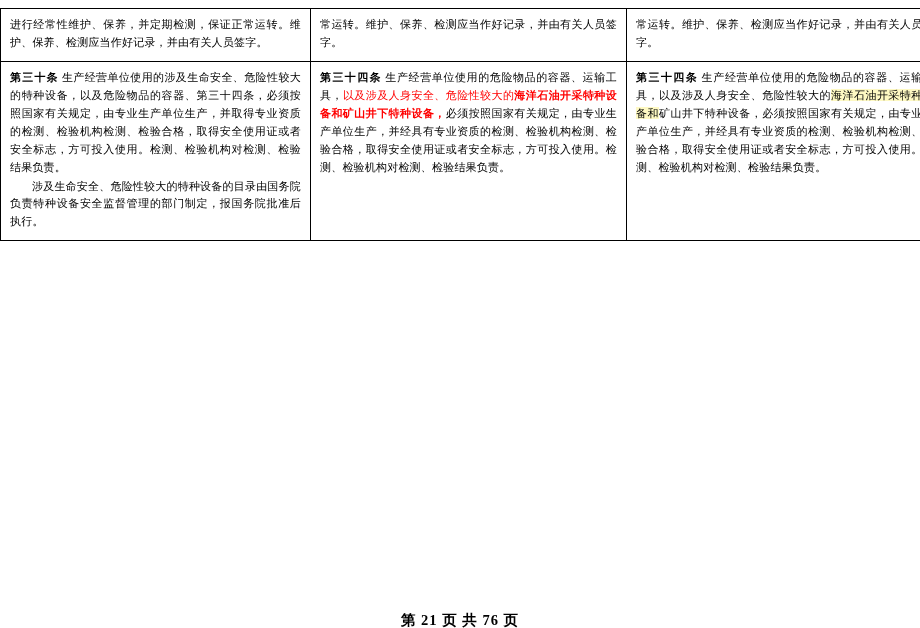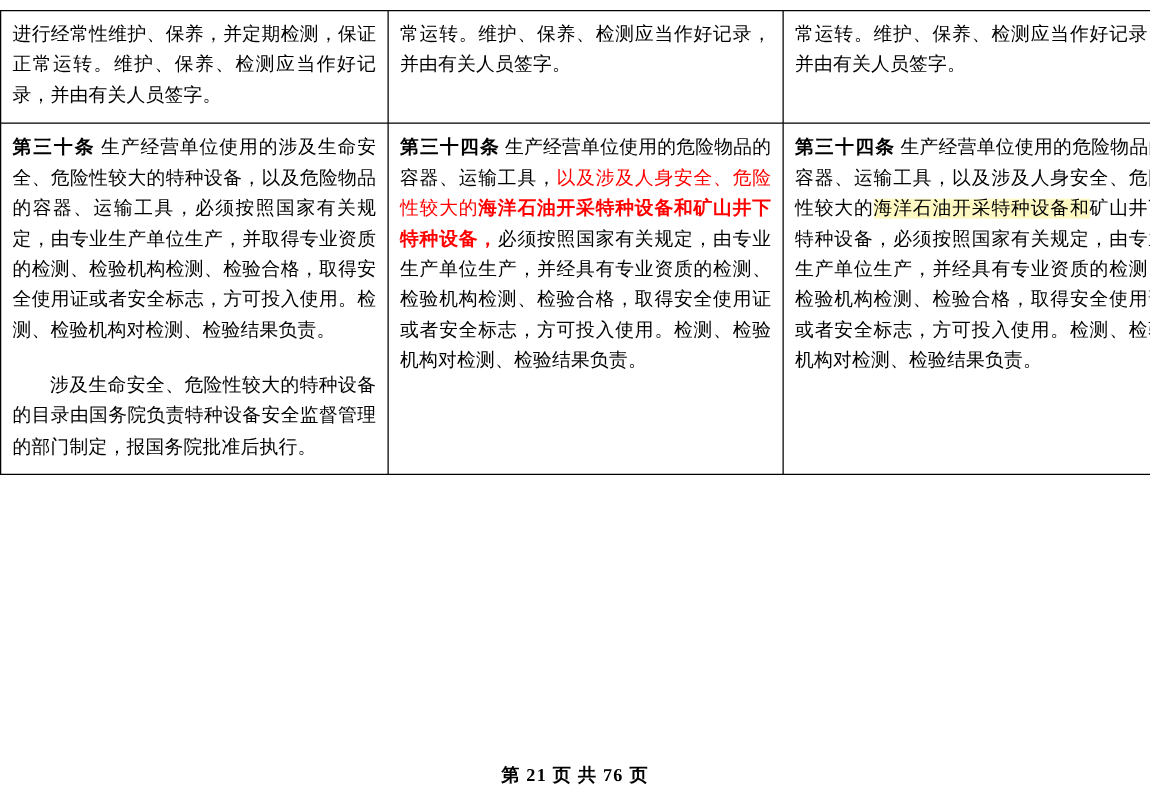--- a/index.html
+++ b/index.html
@@ -24,33 +24,33 @@
   table.doc-table {
     width: 886px;
     margin: 8px auto 0 auto;
     border-collapse: collapse;
     table-layout: fixed;
   }
   table.doc-table td {
     border: 1px solid #000000;
     vertical-align: top;
     padding: 7px 9px 9px 9px;
-    font-size: 15px;
+    font-size: 11px;
     line-height: 1.62;
     letter-spacing: 0.2px;
     text-align: justify;
     text-justify: inter-ideograph;
   }
   td.col-a { width: 291px; }
   td.col-b { width: 297px; }
   td.col-c { width: 298px; }
 
   .para { margin: 0; }
   .para + .para { margin-top: 2px; }
-  .para.indent { text-indent: 2em; margin-top: 20px; }
+  .para.indent { text-indent: 2em; margin-top: 1px; }
 
   .label {
     font-weight: bold;
     font-family: Liberation Mono, monospace;
     letter-spacing: 1px;
   }
   .red {
     color: #ff0000;
     font-weight: bold;
   }
@@ -90,21 +90,21 @@
         <td class="col-b">
           <p class="para"><span>常运转。维护、保养、检测应当作好记录，并由有关人员签字。</span></p>
         </td>
         <td class="col-c">
           <p class="para"><span>常运转。维护、保养、检测应当作好记录，并由有关人员签字。</span></p>
         </td>
       </tr>
 
       <tr>
         <td class="col-a">
-          <p class="para"><span class="label">第三十条</span><span> 生产经营单位使用的涉及生命安全、危险性较大的特种设备，以及危险物品的容器、运输工具，必须按照国家有关规定，由专业生产单位生产，并取得专业资质的检测、检验机构检测、检验合格，取得安全使用证或者安全标志，方可投入使用。检测、检验机构对检测、检验结果负责。</span></p>
+          <p class="para"><span class="label">第三十条</span><span> 生产经营单位使用的涉及生命安全、危险性较大的特种设备，以及危险物品的容器、第三十四条，必须按照国家有关规定，由专业生产单位生产，并取得专业资质的检测、检验机构检测、检验合格，取得安全使用证或者安全标志，方可投入使用。检测、检验机构对检测、检验结果负责。</span></p>
           <p class="para indent"><span>涉及生命安全、危险性较大的特种设备的目录由国务院负责特种设备安全监督管理的部门制定，报国务院批准后执行。</span></p>
         </td>
         <td class="col-b">
           <p class="para"><span class="label">第三十四条</span><span> 生产经营单位使用的危险物品的容器、运输工具，</span><span class="red-plain">以及涉及人身安全、危险性较大的</span><span class="red">海洋石油开采特种设备和矿山井下特种设备，</span><span>必须按照国家有关规定，由专业生产单位生产，并经具有专业资质的检测、检验机构检测、检验合格，取得安全使用证或者安全标志，方可投入使用。检测、检验机构对检测、检验结果负责。</span></p>
         </td>
         <td class="col-c">
           <p class="para"><span class="label">第三十四条</span><span> 生产经营单位使用的危险物品的容器、运输工具，以及涉及人身安全、危险性较大的</span><span class="hl">海洋石油开采特种设备和</span><span>矿山井下特种设备，必须按照国家有关规定，由专业生产单位生产，并经具有专业资质的检测、检验机构检测、检验合格，取得安全使用证或者安全标志，方可投入使用。检测、检验机构对检测、检验结果负责。</span></p>
         </td>
       </tr>
 

